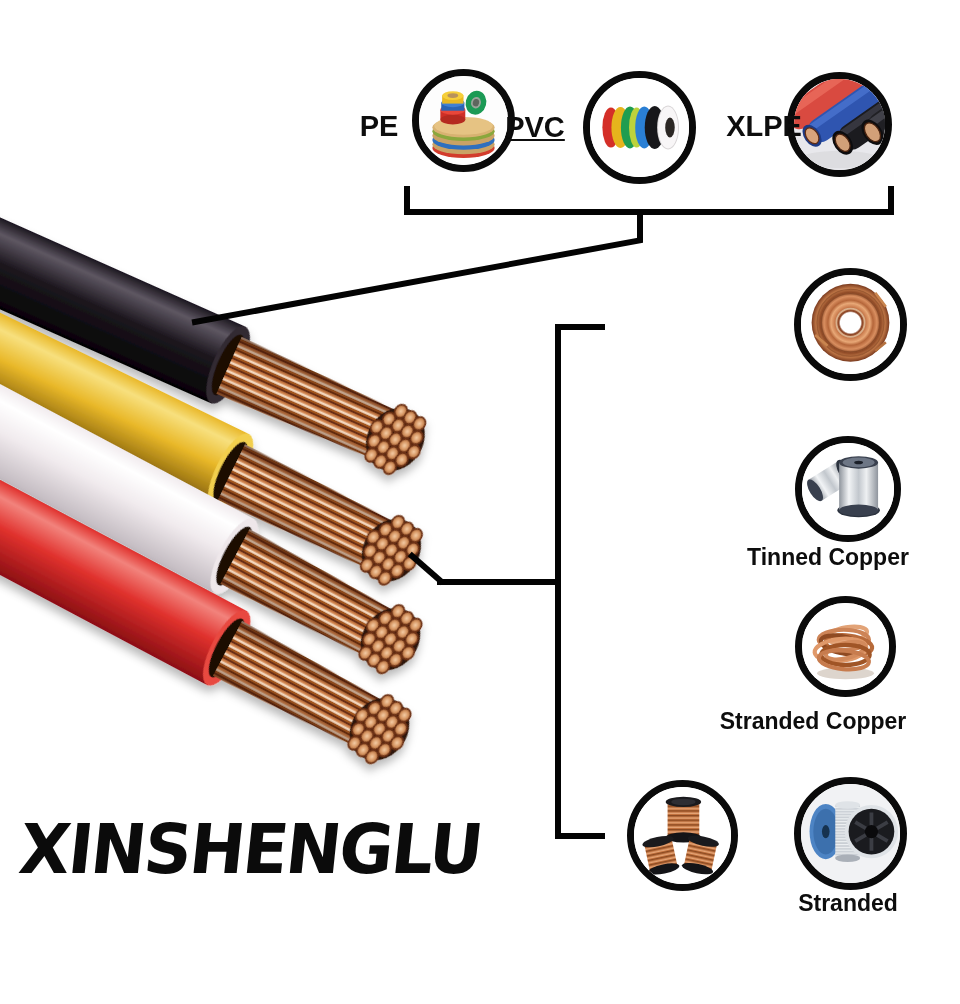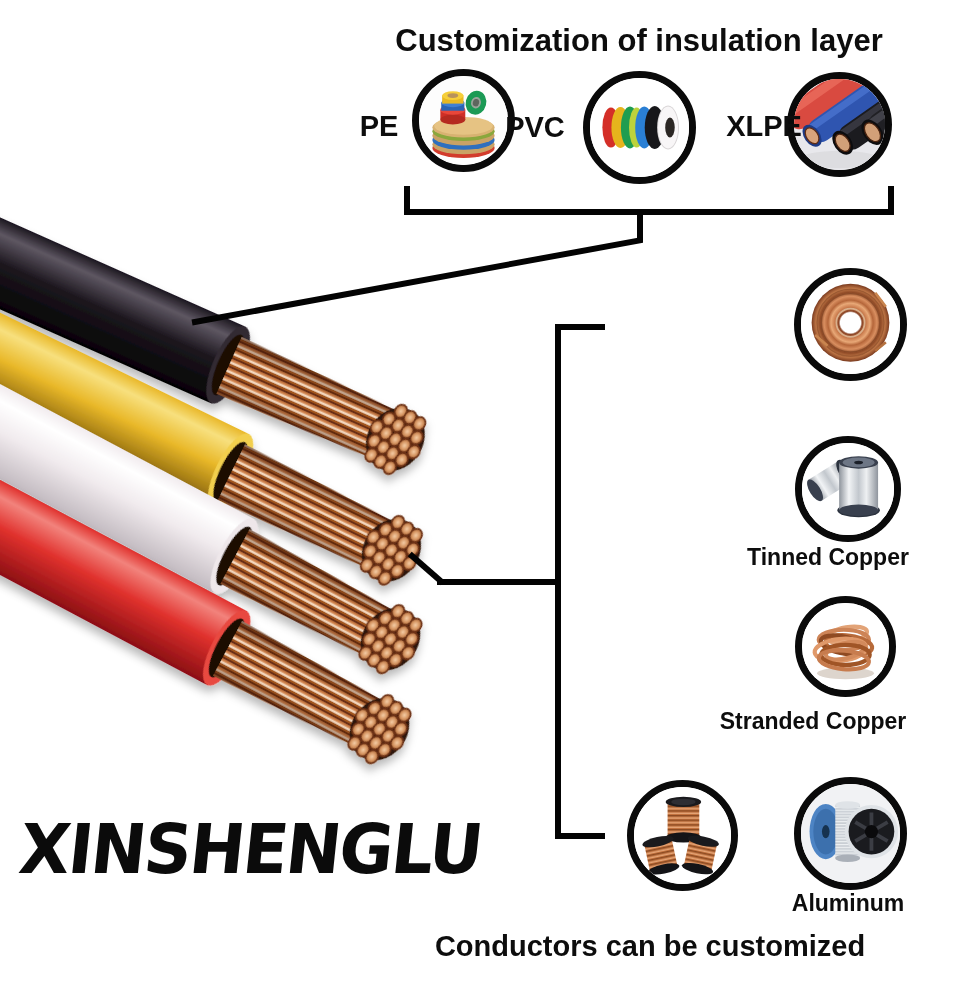--- a/index.html
+++ b/index.html
@@ -183,24 +183,23 @@
           <circle cx="-6.6" cy="13.2" r="6.9" fill="url(#tipGrad)" stroke="#6e3316" stroke-width="2"></circle>
           <circle cx="6.6" cy="13.2" r="6.9" fill="url(#tipGrad)" stroke="#6e3316" stroke-width="2"></circle>
           <circle cx="19.8" cy="13.2" r="6.9" fill="url(#tipGrad)" stroke="#6e3316" stroke-width="2"></circle>
           <circle cx="-13.2" cy="26.4" r="6.9" fill="url(#tipGrad)" stroke="#6e3316" stroke-width="2"></circle>
           <circle cx="0" cy="26.4" r="6.9" fill="url(#tipGrad)" stroke="#6e3316" stroke-width="2"></circle>
           <circle cx="13.2" cy="26.4" r="6.9" fill="url(#tipGrad)" stroke="#6e3316" stroke-width="2"></circle>
         </g>
       </g>
     </svg>
 
-  <div class="lbl title" style="left:337px;top:24px;width:604px;">Customization of insulation layer</div>
 
   <div class="lbl optlbl" style="left:349px;top:111px;width:60px;">PE</div>
-  <div class="lbl optlbl" style="left:489px;top:112px;width:92px;">PVC</div>
+  <div class="lbl optlbl" style="left:489px;top:112px;width:92px;text-decoration:underline;">PVC</div>
   <div class="lbl optlbl" style="left:712px;top:111px;width:104px;">XLPE</div>
 
   <div class="circle" style="left:412px;top:69px;width:103px;height:103px;">
     <svg viewBox="0 0 100 100">
       <rect width="100" height="100" fill="#fdfdfd"></rect>
       <ellipse cx="50" cy="81" rx="35" ry="11" fill="#d23b2b"></ellipse>
       <ellipse cx="50" cy="77" rx="35" ry="11" fill="#c9a265"></ellipse>
       <ellipse cx="50" cy="72" rx="35" ry="11" fill="#2e6fbe"></ellipse>
       <ellipse cx="50" cy="67" rx="35" ry="11" fill="#c9a265"></ellipse>
       <ellipse cx="50" cy="62" rx="35" ry="11" fill="#8aa73c"></ellipse>
@@ -399,19 +398,18 @@
         <line x1="74" y1="50" x2="74" y2="30"></line>
           <line x1="74" y1="50" x2="74" y2="70"></line>
         <line x1="74" y1="50" x2="91" y2="40"></line>
           <line x1="74" y1="50" x2="57" y2="40"></line>
         <line x1="74" y1="50" x2="91" y2="60"></line>
           <line x1="74" y1="50" x2="57" y2="60"></line>
       </g>
       <circle cx="74" cy="50" r="7" fill="#0a0a0c"></circle>
     </svg>
   </div>
-  <div class="lbl condlbl" style="left:747px;top:891px;width:202px;">Aluminum</div>
+  <div class="lbl condlbl" style="left:747px;top:891px;width:202px;">Stranded</div>
 
   <div class="logo">XINSHENGLU</div>
 
-  <div class="lbl footer" style="left:345px;top:931px;width:610px;">Conductors can be customized</div>
 
 </div>
 
 </body></html>

